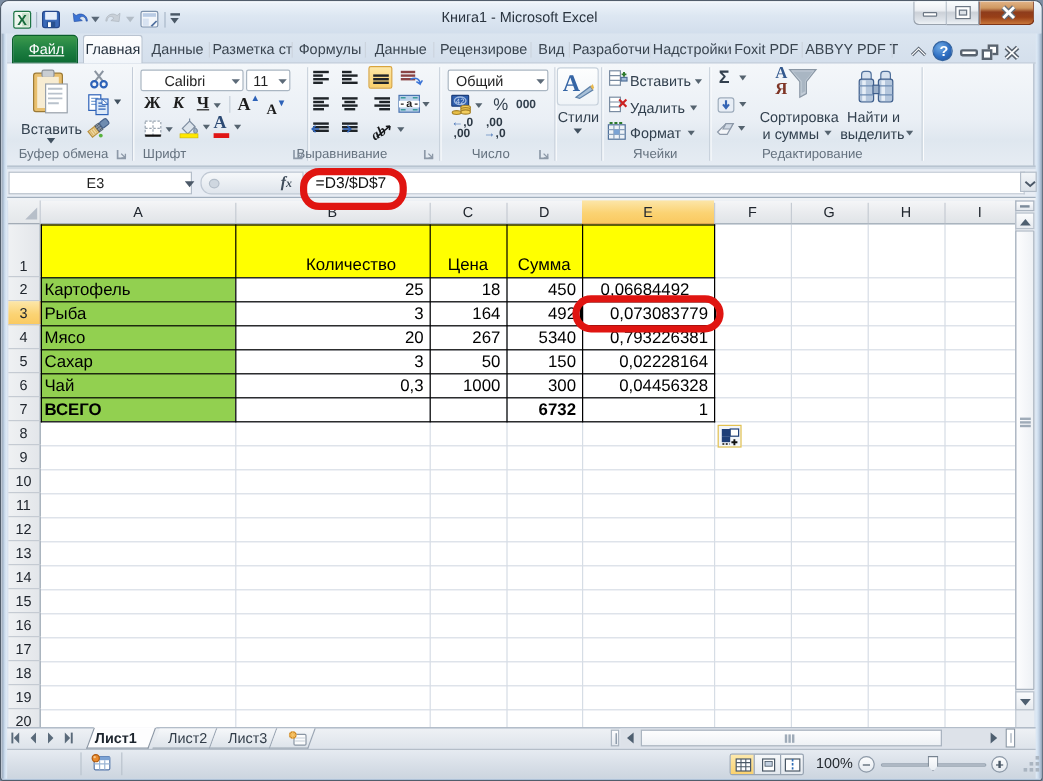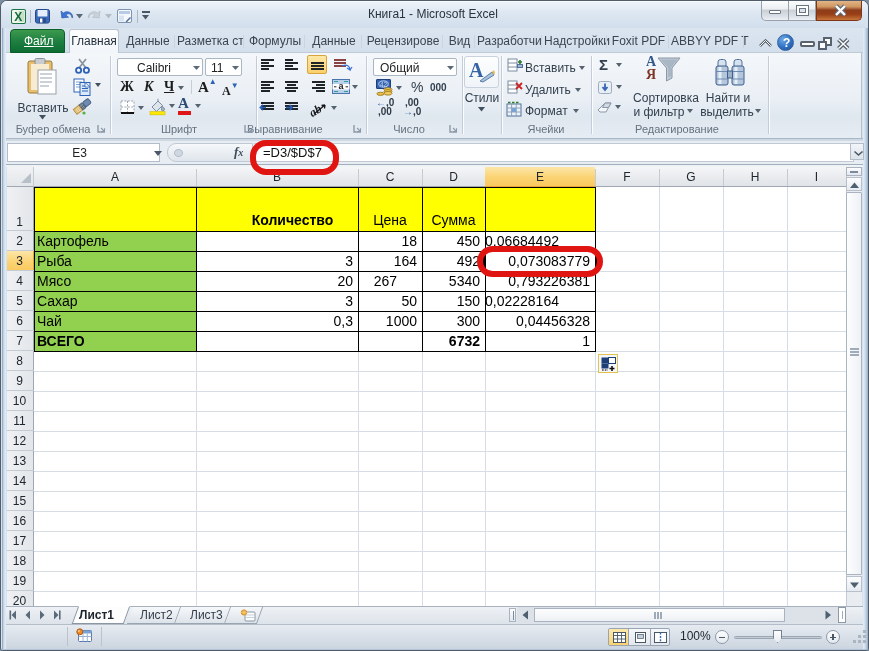--- a/index.html
+++ b/index.html
@@ -123,21 +123,21 @@
     <div class="abs" style="left:366px;top:55px;width:1px;height:78px;background:#fbfcfd;"></div>
     <div class="abs" style="left:461px;top:55px;width:1px;height:78px;background:#c3ccd8;"></div>
     <div class="abs" style="left:462px;top:55px;width:1px;height:78px;background:#fbfcfd;"></div>
     <div class="abs" style="left:500px;top:55px;width:1px;height:78px;background:#c3ccd8;"></div>
     <div class="abs" style="left:501px;top:55px;width:1px;height:78px;background:#fbfcfd;"></div>
     <div class="abs" style="left:590px;top:55px;width:1px;height:78px;background:#c3ccd8;"></div>
     <div class="abs" style="left:591px;top:55px;width:1px;height:78px;background:#fbfcfd;"></div>
     <div class="abs" style="left:767px;top:55px;width:1px;height:78px;background:#c3ccd8;"></div>
     <div class="abs" style="left:768px;top:55px;width:1px;height:78px;background:#fbfcfd;"></div>
     <div class="tx" style="left:-8px;top:122px;width:120px;text-align:center;font-size:11px;color:#65727f;">Буфер обмена</div>
-    <div class="tx" style="left:118px;top:122px;width:120px;text-align:center;font-size:11px;color:#65727f;">Шрифт</div>
+    <div class="tx" style="left:118px;top:122px;width:120px;font-size:11px;color:#65727f;">Шрифт</div>
     <div class="tx" style="left:246px;top:122px;width:120px;text-align:left;font-size:11px;color:#65727f;">Выравнивание</div>
     <div class="tx" style="left:348px;top:122px;width:120px;text-align:center;font-size:11px;color:#65727f;">Число</div>
     <div class="tx" style="left:485px;top:122px;width:120px;text-align:center;font-size:11px;color:#65727f;">Ячейки</div>
     <div class="tx" style="left:616px;top:122px;width:120px;text-align:center;font-size:11px;color:#65727f;">Редактирование</div>
     <svg class="abs" style="left:96px;top:123px;" width="10" height="10">
       <path d="M1 1 L1 8 L8 8" stroke="#8d99a8" stroke-width="1.4" fill="none"></path>
       <path d="M4 4 L7.5 7.5 M7.5 4.2 L7.5 7.5 L4.2 7.5" stroke="#8d99a8" stroke-width="1.1" fill="none"></path>
     </svg>
     <svg class="abs" style="left:243px;top:123px;" width="10" height="10">
       <path d="M1 1 L1 8 L8 8" stroke="#8d99a8" stroke-width="1.4" fill="none"></path>
@@ -390,21 +390,21 @@
 <svg class="abs" style="left:614px;top:104px;" width="7" height="5">
       <path d="M0 0 L6 0 L3 4 Z" fill="#55636f"></path>
     </svg>
 <div class="tx" style="left:645px;top:53px;font-size:14px;font-weight:bold;color:#33598e;font-family:'Liberation Serif',serif;">А</div>
 <div class="tx" style="left:645px;top:66px;font-size:14px;font-weight:bold;color:#7e3526;font-family:'Liberation Serif',serif;">Я</div>
 <svg class="abs" style="left:656px;top:56px;" width="24" height="26">
       <path d="M1 1 L23 1 L15 11 L15 21 L9.5 24 L9.5 11 Z" fill="#c3cdd8" stroke="#8a97a5"></path>
       <path d="M3.5 2.5 L20.5 2.5 L14 10.5 L14 19 L11 20.8 L11 10.5 Z" fill="#a9b6c3"></path>
     </svg>
 <div class="tx" style="left:630px;top:90px;width:70px;text-align:center;font-size:12px;color:#32404e;">Сортировка</div>
-<div class="tx" style="left:626px;top:104px;width:64px;text-align:center;font-size:12px;color:#32404e;">и фильтр</div>
+<div class="tx" style="left:626px;top:104px;width:64px;text-align:center;font-size:12px;color:#32404e;">и суммы</div>
 <svg class="abs" style="left:686px;top:108px;" width="7" height="5">
       <path d="M0 0 L6 0 L3 4 Z" fill="#55636f"></path>
     </svg>
 <svg class="abs" style="left:712px;top:57px;" width="34" height="30" viewBox="0 0 34 30">
   <rect x="5" y="1.5" width="8" height="9" rx="2.5" fill="#d7e2ef" stroke="#51719c"></rect>
   <rect x="21" y="1.5" width="8" height="9" rx="2.5" fill="#d7e2ef" stroke="#51719c"></rect>
   <rect x="3" y="8" width="12" height="19" rx="2" fill="#b4c6dc" stroke="#3e5e8c"></rect>
   <rect x="19" y="8" width="12" height="19" rx="2" fill="#b4c6dc" stroke="#3e5e8c"></rect>
   <rect x="5.5" y="9" width="3" height="17" fill="#e6eef7"></rect>
   <rect x="21.5" y="9" width="3" height="17" fill="#e6eef7"></rect>
@@ -538,42 +538,43 @@
     <div class="abs" style="left:484px;top:186px;width:1px;height:165px;background:#000;"></div>
     <div class="abs" style="left:594px;top:186px;width:1px;height:165px;background:#000;"></div>
     <div class="abs" style="left:33px;top:186px;width:562px;height:1px;background:#000;"></div>
     <div class="abs" style="left:33px;top:230px;width:562px;height:1px;background:#000;"></div>
     <div class="abs" style="left:33px;top:250px;width:562px;height:1px;background:#000;"></div>
     <div class="abs" style="left:33px;top:270px;width:562px;height:1px;background:#000;"></div>
     <div class="abs" style="left:33px;top:290px;width:562px;height:1px;background:#000;"></div>
     <div class="abs" style="left:33px;top:310px;width:562px;height:1px;background:#000;"></div>
     <div class="abs" style="left:33px;top:330px;width:562px;height:1px;background:#000;"></div>
     <div class="abs" style="left:33px;top:350px;width:562px;height:1px;background:#000;"></div>
-    <div class="tx" style="left:195px;top:211px;width:162px;text-align:center;font-size:14px;font-weight:bold;color:#000;padding-left:31px;">Количество</div>
+    <div class="tx" style="left:195px;top:211px;width:162px;text-align:center;font-size:14px;font-weight:normal;color:#000;padding-left:31px;">Количество</div>
     <div class="tx" style="left:357px;top:211px;width:64px;text-align:center;font-size:14px;font-weight:normal;color:#000;">Цена</div>
     <div class="tx" style="left:421px;top:211px;width:63px;text-align:center;font-size:14px;font-weight:normal;color:#000;">Сумма</div>
     <div class="tx" style="left:36px;top:232px;font-size:14px;font-weight:normal;color:#000;">Картофель</div>
+    <div class="tx" style="left:195px;top:232px;width:157px;text-align:right;font-size:14px;font-weight:normal;color:#000;">25</div>
     <div class="tx" style="left:357px;top:232px;width:59px;text-align:right;font-size:14px;font-weight:normal;color:#000;">18</div>
     <div class="tx" style="left:421px;top:232px;width:58px;text-align:right;font-size:14px;font-weight:normal;color:#000;">450</div>
-    <div class="tx" style="left:484px;top:232px;width:105px;text-align:left;font-size:14px;font-weight:normal;color:#000;">0,06684492</div>
+    <div class="tx" style="left:484px;top:232px;width:105px;text-align:center;font-size:14px;font-weight:normal;color:#000;">0,06684492</div>
     <div class="tx" style="left:36px;top:252px;font-size:14px;font-weight:normal;color:#000;">Рыба</div>
     <div class="tx" style="left:195px;top:252px;width:157px;text-align:right;font-size:14px;font-weight:normal;color:#000;">3</div>
     <div class="tx" style="left:357px;top:252px;width:59px;text-align:right;font-size:14px;font-weight:normal;color:#000;">164</div>
     <div class="tx" style="left:421px;top:252px;width:58px;text-align:right;font-size:14px;font-weight:normal;color:#000;">492</div>
     <div class="tx" style="left:484px;top:252px;width:105px;text-align:right;font-size:14px;font-weight:normal;color:#000;">0,073083779</div>
     <div class="tx" style="left:36px;top:272px;font-size:14px;font-weight:normal;color:#000;">Мясо</div>
     <div class="tx" style="left:195px;top:272px;width:157px;text-align:right;font-size:14px;font-weight:normal;color:#000;">20</div>
-    <div class="tx" style="left:337px;top:272px;width:59px;text-align:right;font-size:14px;font-weight:normal;color:#000;">267</div>
+    <div class="tx" style="left:357px;top:272px;width:59px;text-align:right;font-size:14px;font-weight:normal;color:#000;">267</div>
     <div class="tx" style="left:421px;top:272px;width:58px;text-align:right;font-size:14px;font-weight:normal;color:#000;">5340</div>
     <div class="tx" style="left:484px;top:272px;width:105px;text-align:right;font-size:14px;font-weight:normal;color:#000;">0,793226381</div>
     <div class="tx" style="left:36px;top:292px;font-size:14px;font-weight:normal;color:#000;">Сахар</div>
     <div class="tx" style="left:195px;top:292px;width:157px;text-align:right;font-size:14px;font-weight:normal;color:#000;">3</div>
     <div class="tx" style="left:357px;top:292px;width:59px;text-align:right;font-size:14px;font-weight:normal;color:#000;">50</div>
     <div class="tx" style="left:421px;top:292px;width:58px;text-align:right;font-size:14px;font-weight:normal;color:#000;">150</div>
-    <div class="tx" style="left:484px;top:292px;width:105px;font-size:14px;font-weight:normal;color:#000;">0,02228164</div>
+    <div class="tx" style="left:484px;top:292px;width:105px;text-align:right;font-size:14px;font-weight:normal;color:#000;">0,02228164</div>
     <div class="tx" style="left:36px;top:312px;font-size:14px;font-weight:normal;color:#000;">Чай</div>
     <div class="tx" style="left:195px;top:312px;width:157px;text-align:right;font-size:14px;font-weight:normal;color:#000;">0,3</div>
     <div class="tx" style="left:357px;top:312px;width:59px;text-align:right;font-size:14px;font-weight:normal;color:#000;">1000</div>
     <div class="tx" style="left:421px;top:312px;width:58px;text-align:right;font-size:14px;font-weight:normal;color:#000;">300</div>
     <div class="tx" style="left:484px;top:312px;width:105px;text-align:right;font-size:14px;font-weight:normal;color:#000;">0,04456328</div>
     <div class="tx" style="left:36px;top:332px;font-size:14px;font-weight:bold;color:#000;">ВСЕГО</div>
     <div class="tx" style="left:421px;top:332px;width:58px;text-align:right;font-size:14px;font-weight:bold;color:#000;">6732</div>
     <div class="tx" style="left:484px;top:332px;width:105px;text-align:right;font-size:14px;font-weight:normal;color:#000;">1</div>
     <div class="abs" style="left:482px;top:248px;width:114px;height:24px;border:2px solid #000;"></div>
 <div class="abs" style="left:597px;top:353px;width:20px;height:19px;background:#f3f6fa;border:1px solid #e3c14f;">

